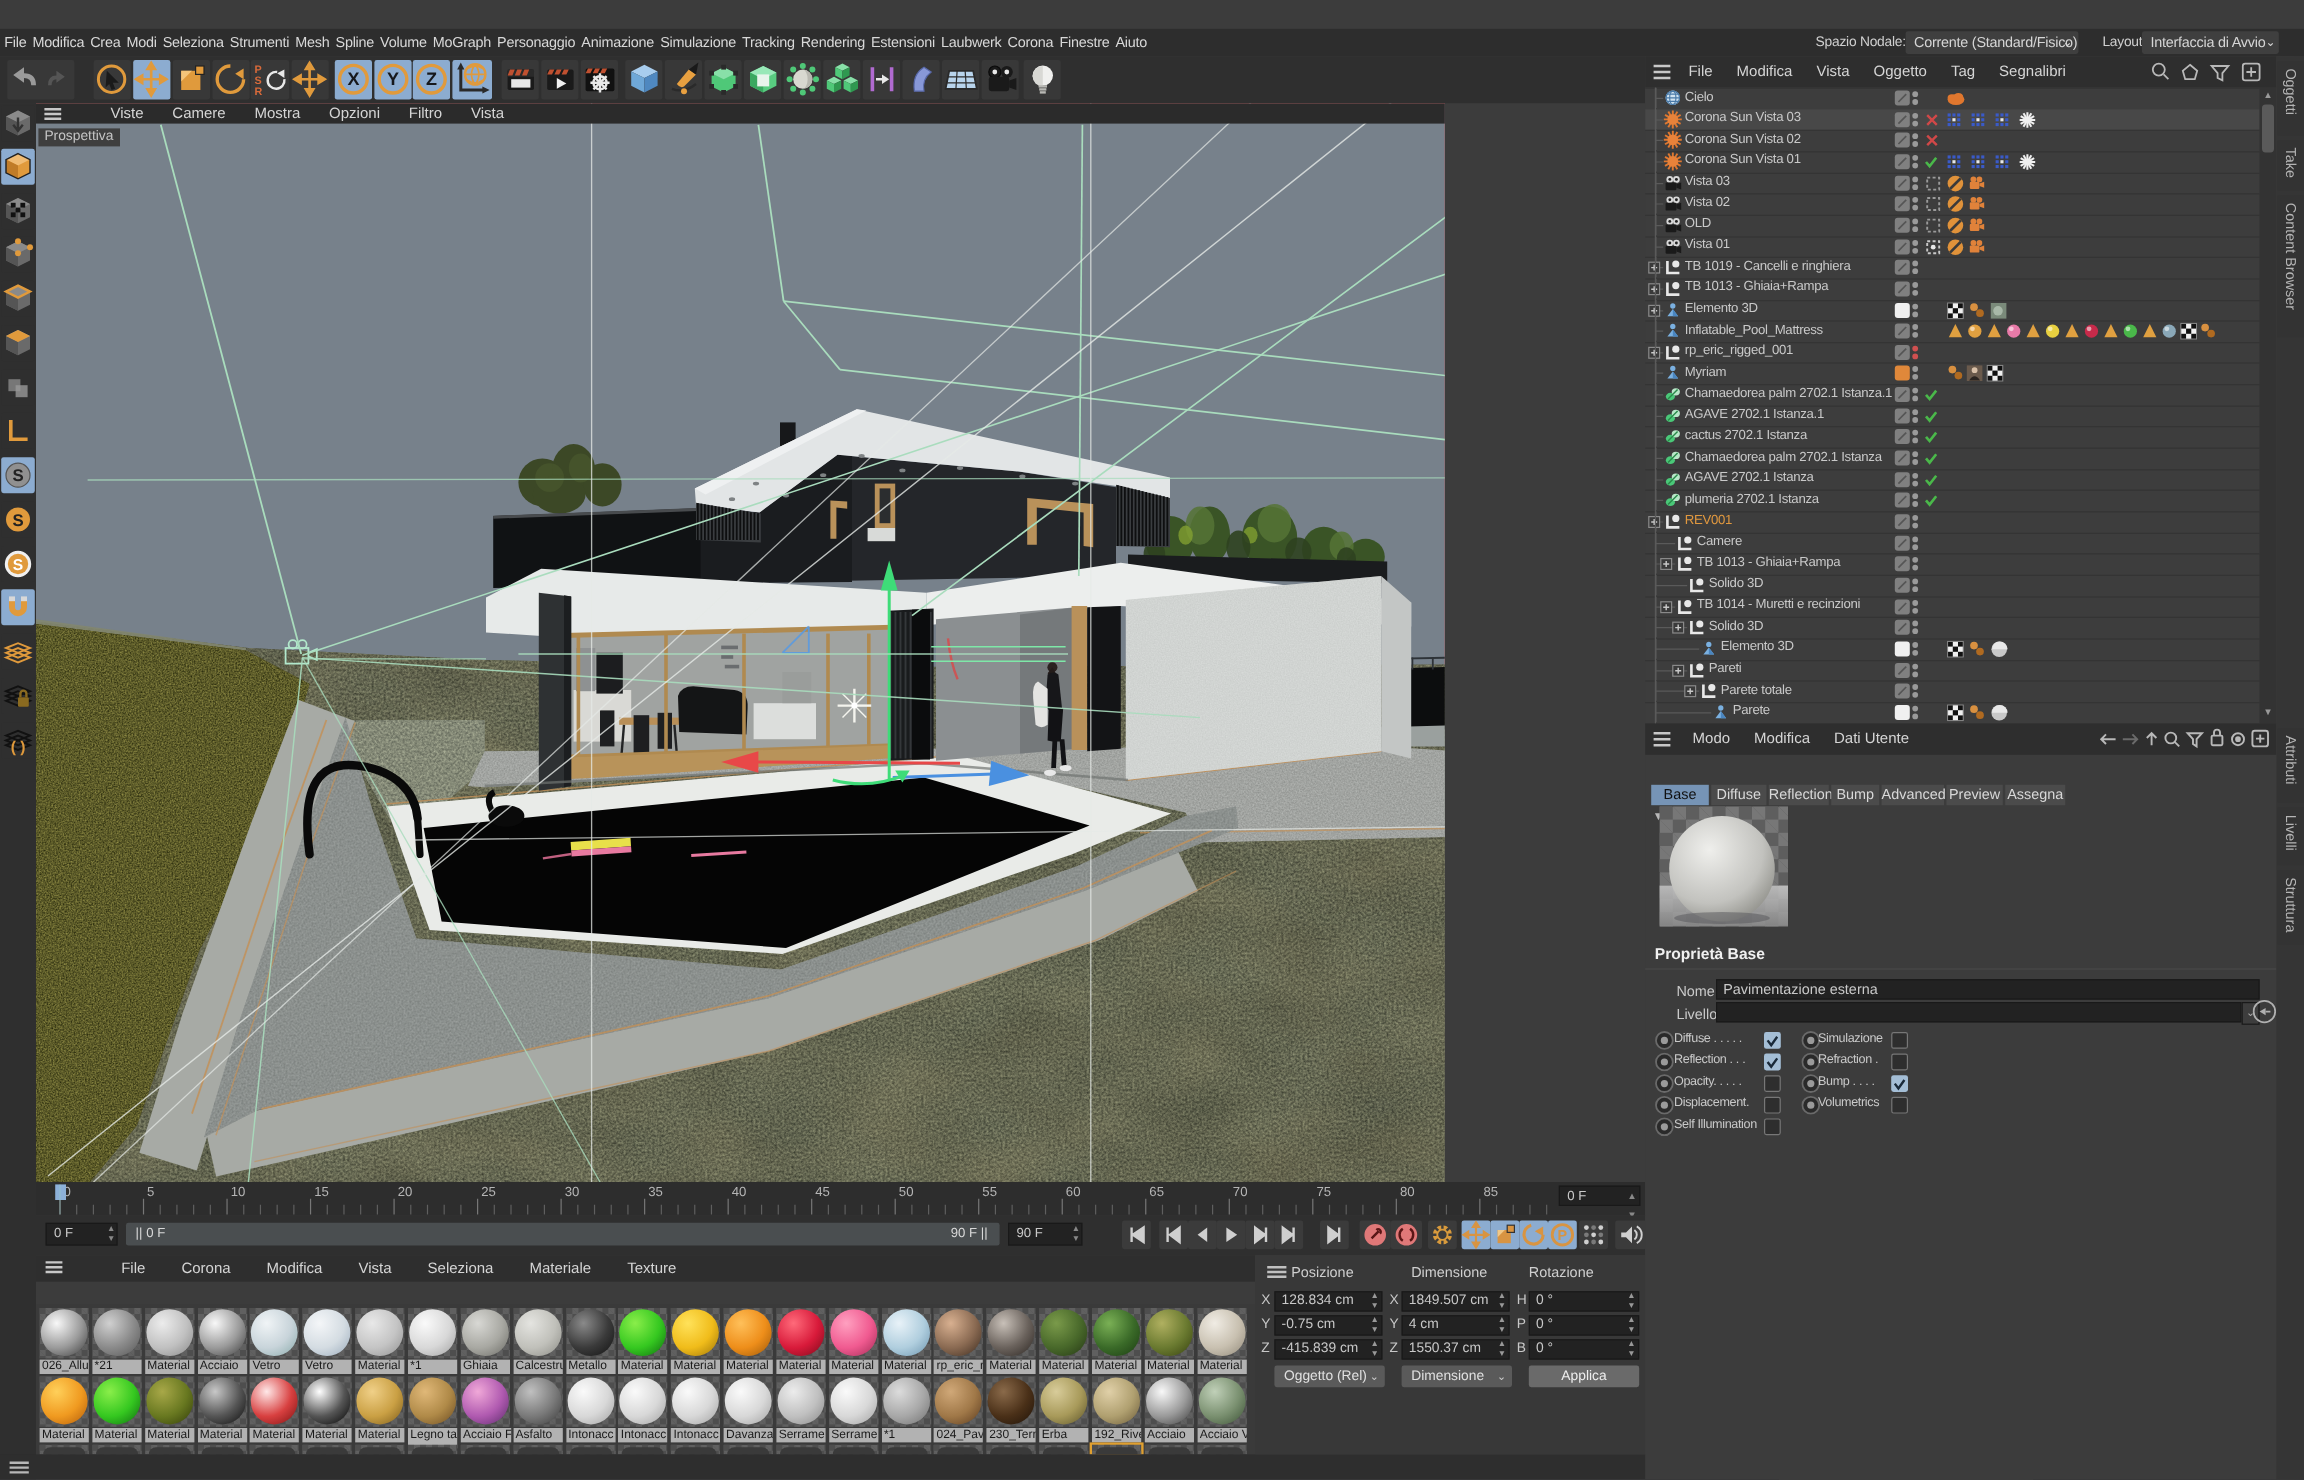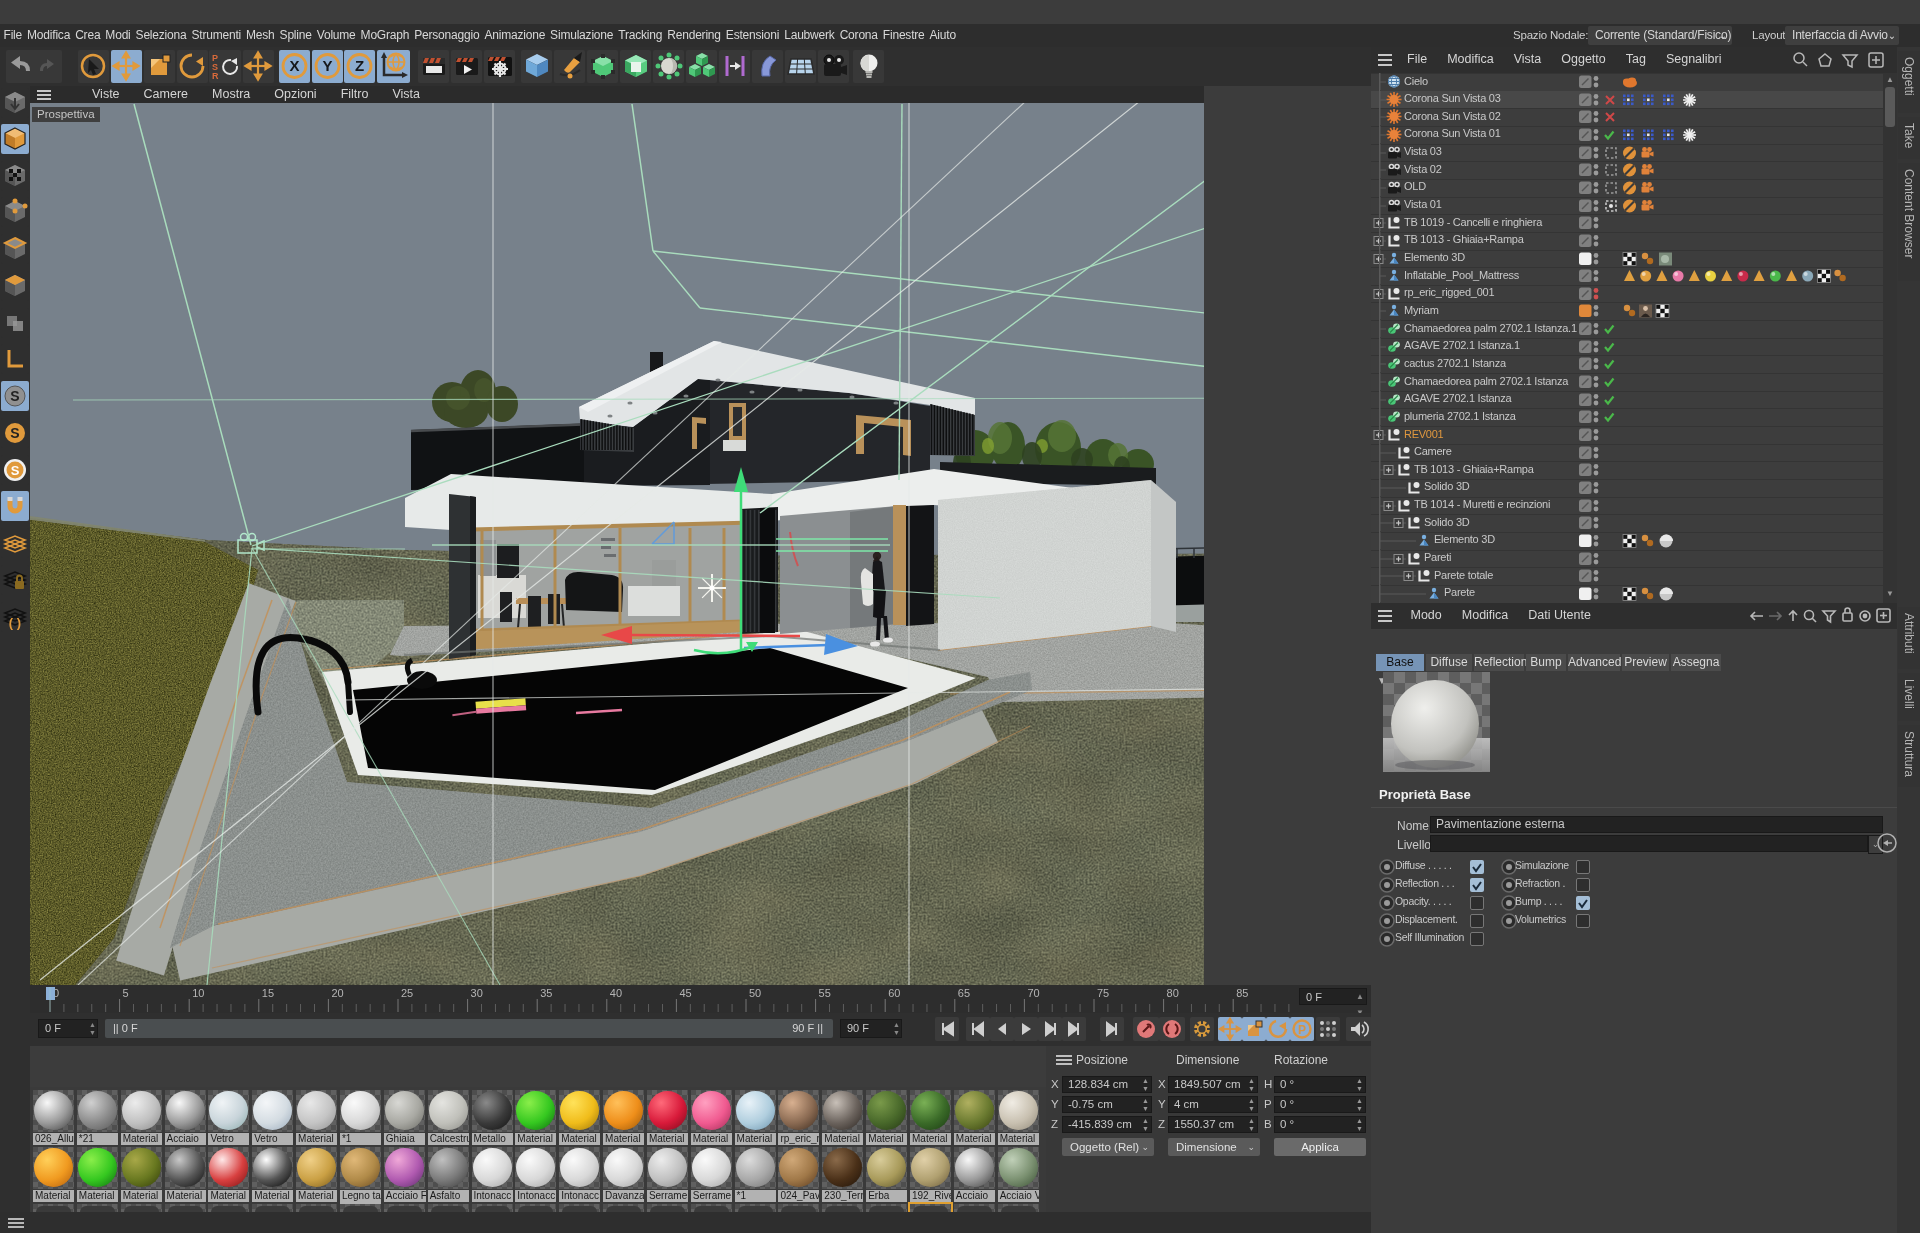--- a/index.html
+++ b/index.html
@@ -881,20 +881,27 @@
         </svg></div>
       <div style="position:absolute;left:1344px;top:4px;width:22px;height:24px;background:#3b3b3b;border-radius:2px;text-align:center"><svg width="24" height="24">
           <rect x="7" y="3" width="10" height="18" fill="#d89442"></rect>
           <g fill="#3b3b3b">
             <rect x="9" y="5" width="6" height="3"></rect>
             <rect x="9" y="10" width="6" height="3"></rect>
             <rect x="9" y="15" width="6" height="3"></rect>
           </g>
         </svg></div>
     </div>
+    <div class="abs" id="matmenu"><svg width="26" height="20" style="vertical-align:top">
+        <g stroke="#c8c8c8" stroke-width="2">
+          <line x1="8" y1="6" x2="22" y2="6"></line>
+          <line x1="8" y1="10" x2="22" y2="10"></line>
+          <line x1="8" y1="14" x2="22" y2="14"></line>
+        </g>
+      </svg><span style="display:inline-block;width:18px"></span><span>File</span><span>Corona</span><span>Modifica</span><span>Vista</span><span>Seleziona</span><span>Materiale</span><span>Texture</span></div>
     <div class="abs" id="matgrid">
       <div style="position:absolute;left:3.0px;top:3px;width:41px;height:55px">
 <div style="position:absolute;left:0;top:0;width:41px;height:42px;background-image:linear-gradient(45deg,#606060 25%,transparent 25%,transparent 75%,#606060 75%),linear-gradient(45deg,#606060 25%,transparent 25%,transparent 75%,#606060 75%);background-size:10px 10px;background-position:0 0,5px 5px;background-color:#4e4e4e;"></div>
 <div style="position:absolute;left:1px;top:1px;width:39px;height:39px;border-radius:50%;background:radial-gradient(circle at 34% 30%,#f8f8f8 0%,#9a9a9a 55%,#3a3a3a 100%)"></div>
 <div style="position:absolute;left:0;top:43px;width:41px;height:12px;background:#b2b2b2;color:#1a1a1a;font-size:10px;line-height:12px;padding-left:2px;overflow:hidden;white-space:nowrap">026_Allu</div>
 </div>
       <div style="position:absolute;left:46.85px;top:3px;width:41px;height:55px">
 <div style="position:absolute;left:0;top:0;width:41px;height:42px;background-image:linear-gradient(45deg,#606060 25%,transparent 25%,transparent 75%,#606060 75%),linear-gradient(45deg,#606060 25%,transparent 25%,transparent 75%,#606060 75%);background-size:10px 10px;background-position:0 0,5px 5px;background-color:#4e4e4e;"></div>
 <div style="position:absolute;left:1px;top:1px;width:39px;height:39px;border-radius:50%;background:radial-gradient(circle at 34% 30%,#d0d0d0 0%,#8a8a8a 55%,#555 100%)"></div>
 <div style="position:absolute;left:0;top:43px;width:41px;height:12px;background:#b2b2b2;color:#1a1a1a;font-size:10px;line-height:12px;padding-left:2px;overflow:hidden;white-space:nowrap">*21</div>

